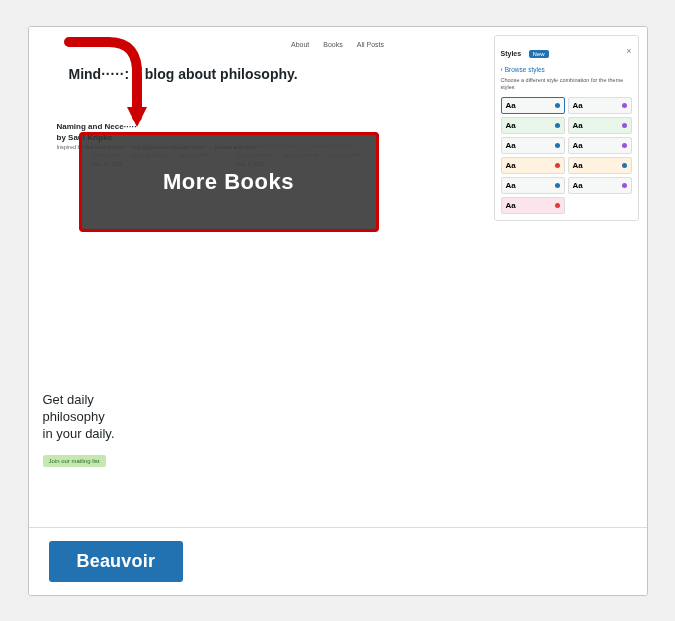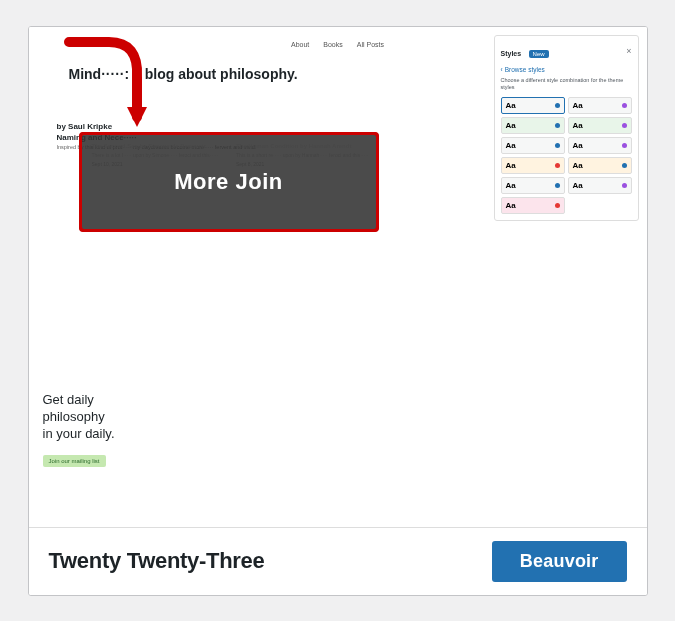--- a/index.html
+++ b/index.html
@@ -298,22 +298,22 @@
         <span class="sim-nav-item">About</span>
         <span class="sim-nav-item">Books</span>
         <span class="sim-nav-item">All Posts</span>
       </div>
 
       <div class="blog-content">
         <div class="blog-title">Mind·····: a blog about philosophy.</div>
       </div>
 
       <div class="article-snippet">
+        <div class="article-title">Naming and Nece·····</div>
         <div class="article-title">by Saul Kripke</div>
-        <div class="article-title">Naming and Nece·····</div>
         <div class="article-meta">Inspired by this kind of prot·····
 my daydreams become more·····
 fervent and vivid.</div>
       </div>
 
       <div class="reflections-section">
         <div class="reflections-text">
           <span>Get daily</span><br>
           <span>philosophy</span><br>
           <span>in your daily.</span>
@@ -387,28 +387,27 @@
         <div class="book-title">The Human Condition
 by Hannah Arendt</div>
         <div class="book-desc">This is a short re·····
 upon by Hannah·····
 feroci and this·····</div>
         <div class="book-date">Sept 8, 2021</div>
       </div>
     </div>
 
     <div class="more-info-overlay">
-      <span class="more-info-text">More Join</span>
+      <span class="more-info-text">More Books</span>
     </div>
 
     <svg class="red-arrow" viewBox="0 0 100 90" fill="none" xmlns="http://www.w3.org/2000/svg">
       <path d="M 20 5 L 60 5 Q 90 5 88 40 L 88 80" stroke="#cc0000" stroke-width="10" fill="none" stroke-linecap="round"></path>
       <polygon points="78,70 88,90 98,70" fill="#cc0000"></polygon>
     </svg>
 
   </div>
 
   <div class="card-footer">
-    <div class="theme-name">Twenty Twenty-Three</div>
     <button class="download-btn">Beauvoir</button>
   </div>
 
 </div>
 
 </body></html>

